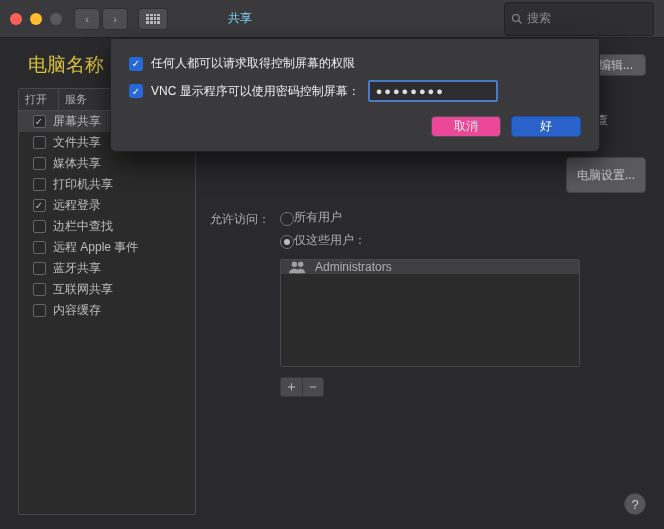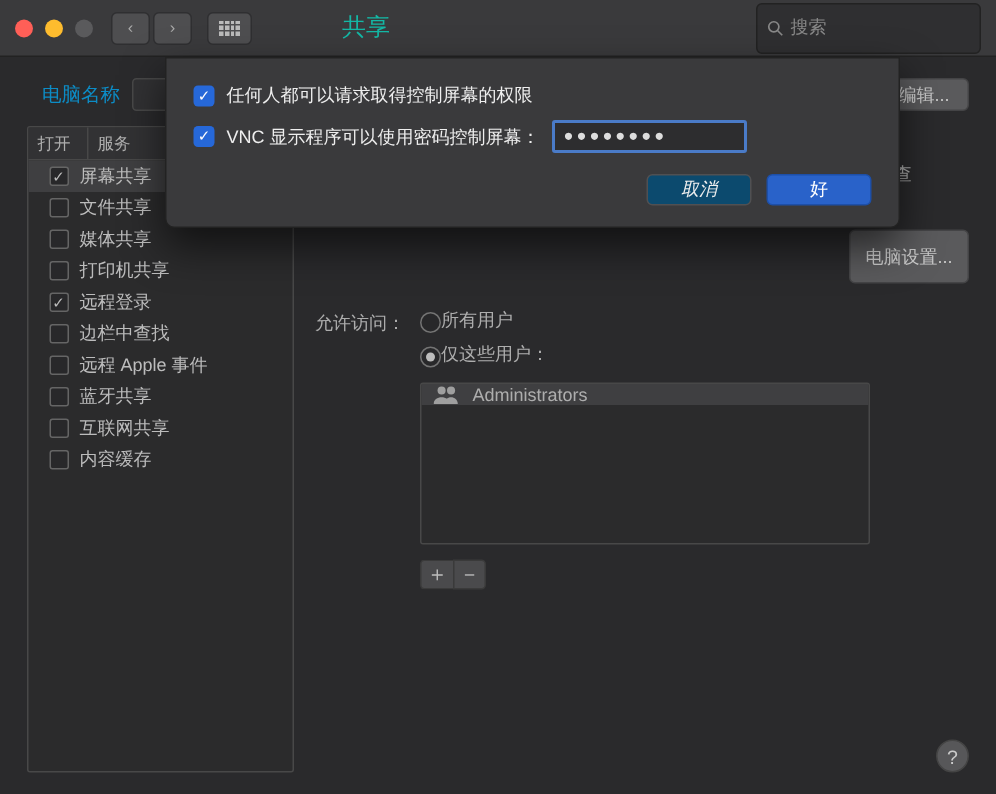--- a/index.html
+++ b/index.html
@@ -10,29 +10,29 @@
   .traffic { display: flex; gap: 8px; margin-right: 12px; }
   .tl { width: 12px; height: 12px; border-radius: 50%; }
   .tl.close { background: #ff5f57; }
   .tl.min  { background: #febc2e; }
   .tl.max  { background: #5a5a5c; }
   .navbtns { display: flex; gap: 2px; margin-right: 10px; }
   .sqbtn { width: 26px; height: 22px; background: #4e4e50; border: 1px solid #2f2f31; border-radius: 4px; display:flex; align-items:center; justify-content:center; color:#aaa; font-size:11px; }
   .gridbtn { width: 30px; height: 22px; background: #4e4e50; border:1px solid #2f2f31; border-radius:4px; display:flex; align-items:center; justify-content:center; margin-right: 60px; }
   .gridbox { width:14px; height:10px; display:grid; grid-template-columns:repeat(4,1fr); grid-template-rows:repeat(3,1fr); gap:1px;}
   .gridbox span{ background:#bbb; }
-  .wtitle { color:#14b8a6; font-size:16px; flex:0 0 auto; }
+  .wtitle { color:#7dd3fc; font-size:12px; flex:0 0 auto; }
   .spacer { flex:1; }
   .search { width: 150px; height:34px; background:#2f2f31; border:1px solid #222; border-radius:4px; display:flex; align-items:center; padding:0 6px; color:#888; font-size:12px; gap:4px;}
   .search svg { width:12px; height:12px; fill:#888; }
 
   
   .content { display:flex; flex-direction:column; padding: 14px 18px 14px 18px; height: calc(100% - 38px); }
   .namerow { display:flex; align-items:center; margin-bottom:10px; padding-left:10px; }
-  .namerow .lbl { color:#0ea5e9; font-size:13px; }
+  .namerow .lbl { color:#fde047; font-size:19px; }
   .editfield { flex:1; margin-left:8px; height:22px; background:#3a3a3c; border:1px solid #555; border-radius:3px; }
   .editbtn { margin-left:10px; height:22px; padding:0 12px; background:#6a6a6c; border:1px solid #505052; border-radius:4px; color:#eee; font-size:12px; display:flex; align-items:center;}
 
   .twocol { display:flex; gap:14px; flex:1; }
 
   
   .svc { width:178px; border:1px solid #555; border-radius:2px; background:#323234; display:flex; flex-direction:column; }
   .svc-head { display:flex; background:#3b3b3d; border-bottom:1px solid #555; font-size:11px; color:#ccc; }
   .svc-head .c1 { width:40px; padding:3px 6px; border-right:1px solid #555;}
   .svc-head .c2 { flex:1; padding:3px 6px;}
@@ -67,21 +67,21 @@
   .helpbtn { position:absolute; right:18px; bottom:14px; width:22px; height:22px; border-radius:50%; background:#575759; border:1px solid #444; color:#ccc; display:flex; align-items:center; justify-content:center; font-size:13px;}
 
   
   .sheet { position:absolute; top:38px; left:110px; width:490px; background:#3a3a3c; border:1px solid #222; border-radius:0 0 6px 6px; box-shadow:0 12px 28px rgba(0,0,0,0.6); padding:16px 18px 14px 18px; z-index:10;}
   .sheetrow { display:flex; align-items:center; gap:8px; margin-bottom:8px; font-size:12px; color:#eee;}
   .bluecheck { width:14px; height:14px; border-radius:3px; background:#2668d9; display:flex; align-items:center; justify-content:center; color:#fff; font-size:10px;}
   .bluecheck::after{content:"✓";}
   .pwfield { width:130px; height:22px; background:#2d2d2f; border:2px solid #4a7bc8; border-radius:2px; color:#ddd; padding:0 6px; letter-spacing:2px; font-size:11px; display:flex; align-items:center;}
   .sheetbtns { display:flex; justify-content:flex-end; gap:10px; margin-top:14px;}
   .btn { height:21px; min-width:70px; border-radius:4px; font-size:12px; display:flex; align-items:center; justify-content:center; border:1px solid #505052;}
-  .btn.cancel { background:#0c4a6e; color:#eee;font-style:italic;}
+  .btn.cancel { background:#ec4899; color:#eee;}
   .btn.ok { background:#2962c9; color:#fff; border-color:#1d4fa8;}
 
   
   .behind { filter:brightness(0.85); }
 </style>
 </head>
 <body>
 
 <div class="titlebar">
   <div class="traffic">

